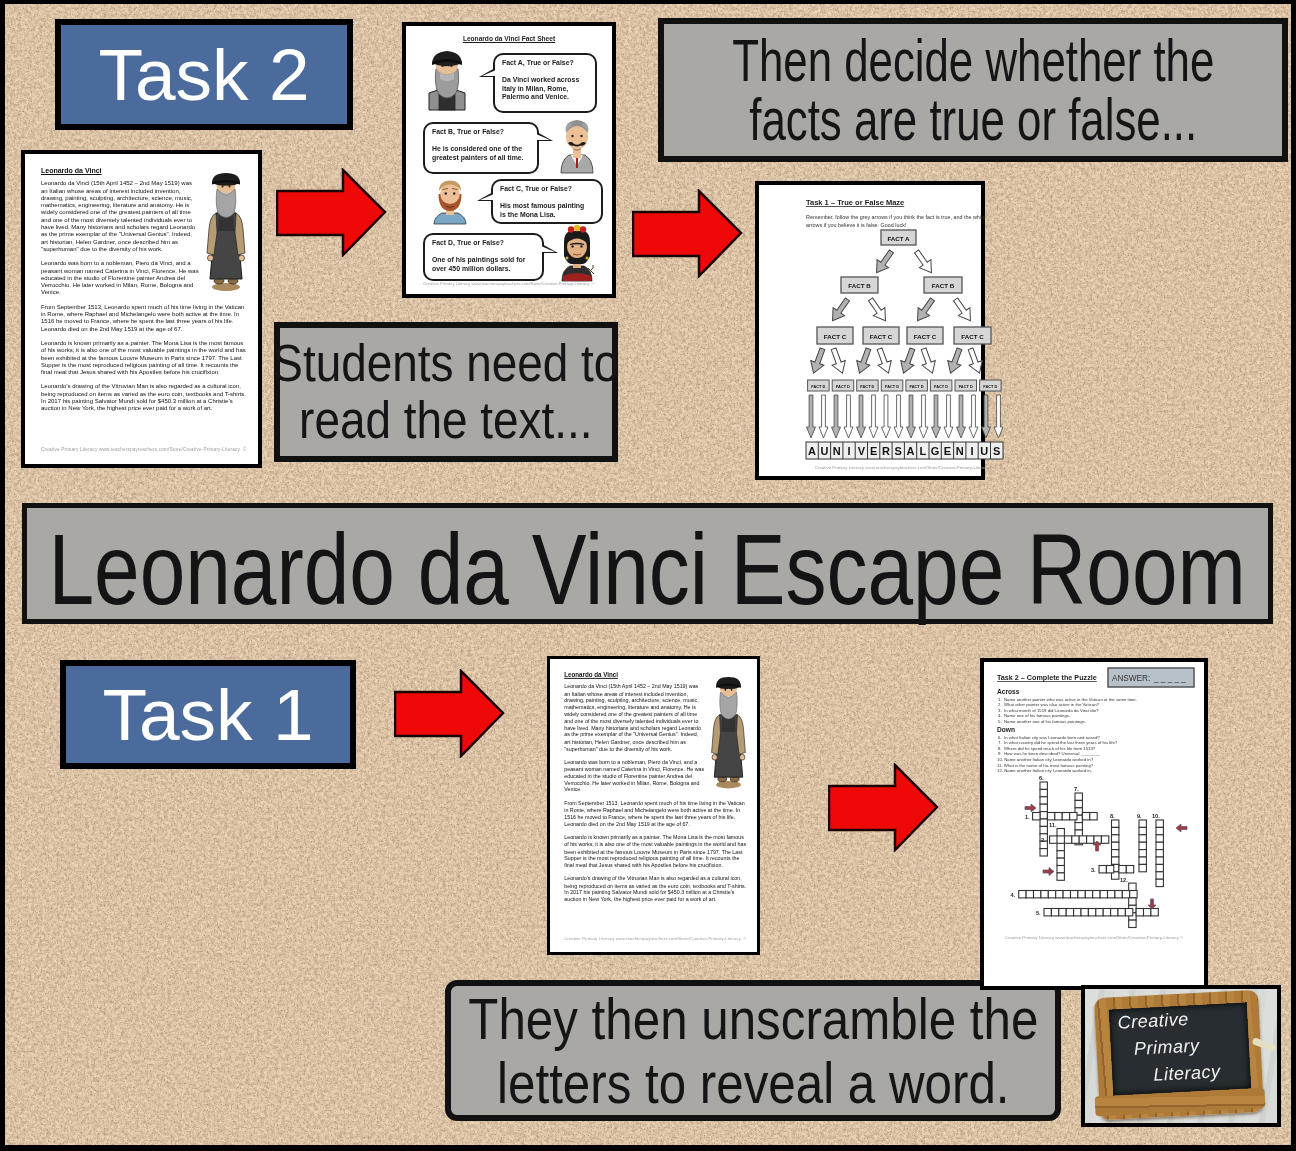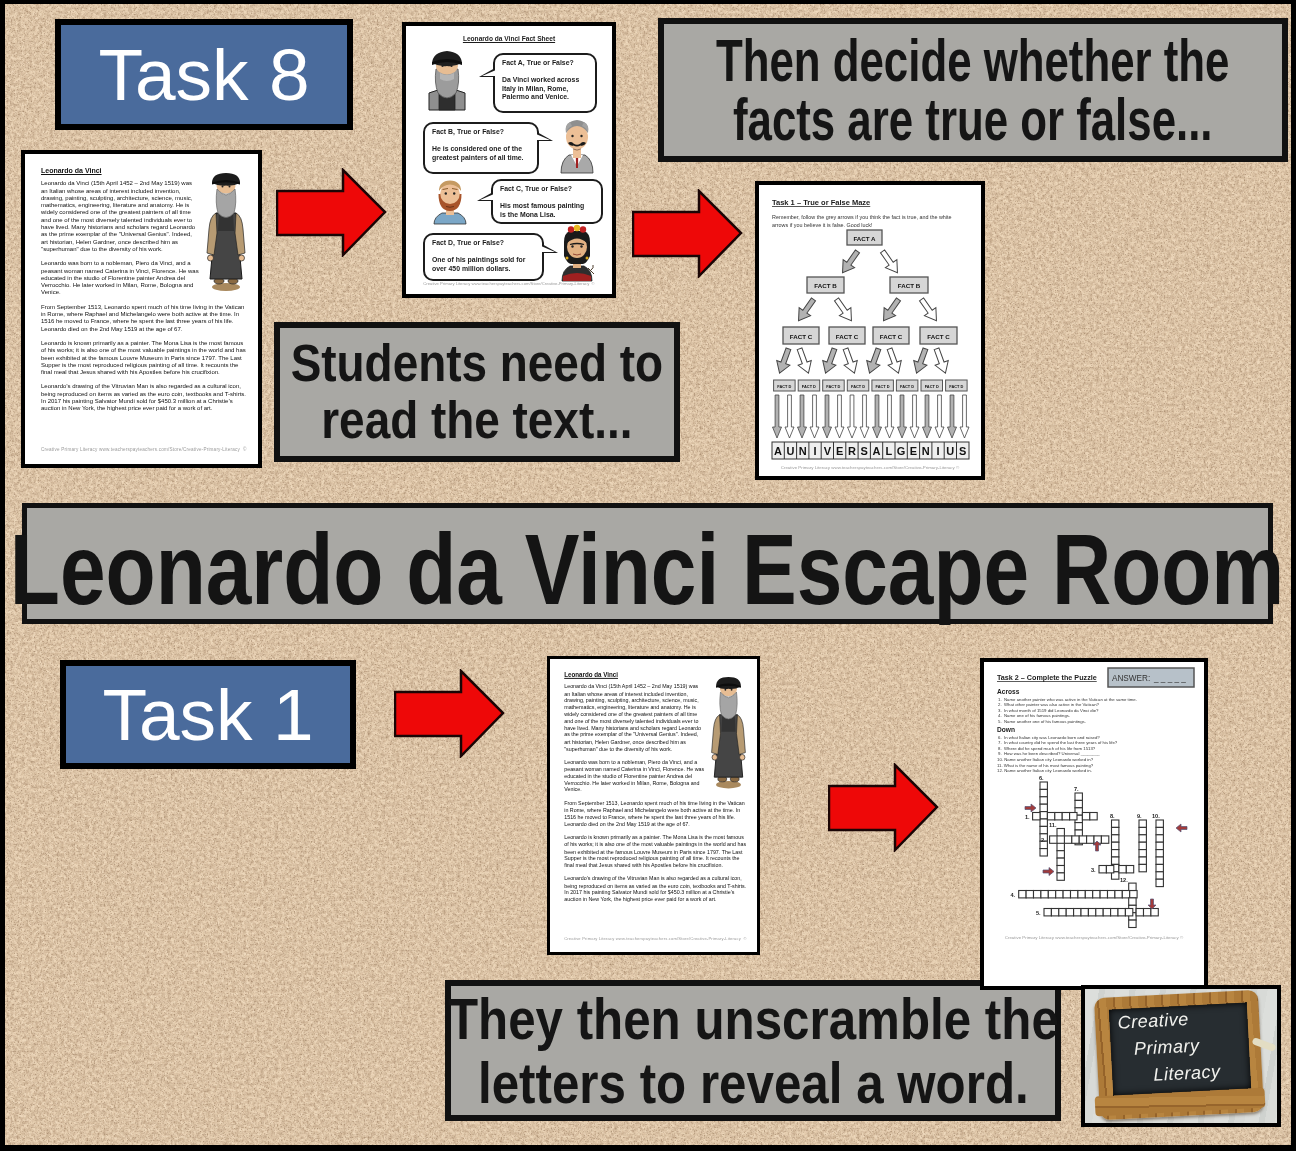--- a/index.html
+++ b/index.html
@@ -1,19 +1,19 @@
 <!DOCTYPE html>
 <html><head>
 <meta charset="utf-8">
 <style>
 html,body{margin:0;padding:0;}
 #page{position:relative;width:1296px;height:1151px;overflow:hidden;background:#ddbd99;font-family:"Liberation Sans",sans-serif;}
 .abs{position:absolute;}
 .task{background:#4a6b9c;border:6px solid #000;color:#fff;display:flex;align-items:center;justify-content:center;font-size:73px;box-sizing:border-box;}
-.gray{background:#a9a8a4;border:6px solid #111;color:#111;display:flex;flex-direction:column;align-items:center;justify-content:center;box-sizing:border-box;text-align:center;font-weight:bold;}
+.gray{background:#a9a8a4;border:6px solid #111;color:#111;display:flex;flex-direction:column;align-items:center;justify-content:center;box-sizing:border-box;text-align:center;}
 .doc{background:#fff;border:4px solid #000;box-sizing:border-box;}
 #frame{position:absolute;left:0;top:0;right:0;bottom:0;border-style:solid;border-color:#000;border-width:4px 5px 6px 5px;pointer-events:none;z-index:50;}
 .gtxt{font-size:46px;line-height:60px;color:#151515;white-space:nowrap;}
 .d1in{position:relative;padding:13px 11px 0 16px;font-size:6px;line-height:7.3px;color:#111;height:100%;box-sizing:border-box;}
 .d1title{font-weight:bold;text-decoration:underline;font-size:7px;margin:0 0 6px 0;}
 .d1in p{margin:0 0 7px 0;}
 .d1fig{float:right;margin:-9px 0 2px 5px;}
 .d1foot{position:absolute;left:16px;right:8px;bottom:11px;font-size:4.6px;color:#9a9a9a;letter-spacing:0.2px;}
 .fs-bub{position:absolute;background:#fff;border:2px solid #1c1c1c;border-radius:10px;box-sizing:border-box;font-size:6.9px;font-weight:bold;line-height:8.6px;padding:4px 0 0 7px;color:#1c1c1c;}
 .fs-tail{position:absolute;width:10px;height:10px;background:#fff;}
@@ -41,39 +41,39 @@
 <feMergeNode in="spots2"></feMergeNode>
 <feMergeNode in="spots"></feMergeNode>
 <feMergeNode in="spots3"></feMergeNode>
 </feMerge>
 </filter>
 </defs>
 <rect x="0" y="0" width="1296" height="1151" fill="#eed9bd"></rect>
 <rect x="0" y="0" width="1296" height="1151" filter="url(#corkf)" opacity="0.75"></rect>
 </svg>
 
-<div class="abs task" style="left:55px;top:19px;width:298px;height:111px;">Task 8</div>
+<div class="abs task" style="left:55px;top:19px;width:298px;height:111px;">Task 2</div>
 
 <div class="abs gray" style="left:658px;top:18px;width:630px;height:144px;">
 <div class="gtxt" style="font-size:60px;line-height:59px;transform:scaleX(0.73);">Then decide whether the<br>facts are true or false...</div>
 </div>
 
-<div class="abs gray" style="left:274px;top:322px;width:406px;height:140px;">
+<div class="abs gray" style="left:274px;top:322px;width:344px;height:140px;">
 <div class="gtxt" style="font-size:51px;line-height:57px;transform:scaleX(0.9);">Students need to<br>read the text...</div>
 </div>
 
 
 <div class="abs gray" style="left:22px;top:503px;width:1251px;height:121px;border-width:5px;text-align:center;">
 <div id="bannertxt" style="font-size:100px;color:#141414;white-space:nowrap;transform:scaleX(0.82);padding-top:11px;">Leonardo da Vinci Escape Room</div>
 </div>
 
 <div class="abs task" style="left:60px;top:660px;width:296px;height:109px;">Task 1</div>
 
 
-<div class="abs gray" style="left:445px;top:980px;width:616px;height:141px;">
+<div class="abs gray" style="left:445px;top:980px;width:616px;height:141px;border-radius:12px;">
 <div class="gtxt" style="font-size:58px;line-height:64px;transform:scaleX(0.85);">They then unscramble the<br>letters to reveal a word.</div>
 </div>
 
 <svg class="abs" style="left:276px;top:168px" width="111" height="89" viewBox="0 0 111 89">
       <polygon points="1,23 67,23 67,2 109,44 67,87 67,67 1,67" fill="#ee0808" stroke="#1a0505" stroke-width="2.5"></polygon>
     </svg>
 
 <svg class="abs" style="left:632px;top:189px" width="111" height="89" viewBox="0 0 111 89">
       <polygon points="1,23 67,23 67,2 109,44 67,87 67,67 1,67" fill="#ee0808" stroke="#1a0505" stroke-width="2.5"></polygon>
     </svg>
@@ -194,21 +194,21 @@
         <circle cx="19" cy="4" r="3.2" fill="#e8b820"></circle>
         <circle cx="25" cy="5.5" r="3.2" fill="#c22222"></circle>
 <circle cx="9" cy="34" r="1.5" fill="#d8a820"></circle>
         <circle cx="29" cy="34" r="1.5" fill="#d8a820"></circle>
 <path d="M30 44 L36 50 M33 46 Q36 44 35 41" stroke="#4a3a2a" stroke-width="1" fill="none"></path>
 </svg>
 
 <div style="position:absolute;left:0;bottom:8px;width:100%;text-align:center;font-size:4.2px;color:#9a9a9a;">Creative Primary Literacy www.teacherspayteachers.com/Store/Creative-Primary-Literacy &nbsp;©</div>
 </div>
 
-<div class="abs doc" id="maze" style="left:755px;top:181px;width:230px;height:299px;">
+<div class="abs doc" id="maze" style="left:755px;top:181px;width:230px;height:299px;padding-left:34px;">
 <svg width="222" height="291" viewBox="0 0 222 291" style="display:block">
 <defs>
 <g id="darr">
             <polygon points="4.5,0 9.5,0 9.5,15 14,15 7,26 0,15 4.5,15" stroke="#444" stroke-width="1"></polygon>
           </g>
 <g id="larr">
             <polygon points="2.6,0 6.4,0 6.4,32 9,32 4.5,43 0,32 2.6,32" stroke="#444" stroke-width="0.8"></polygon>
           </g>
 </defs>
 

